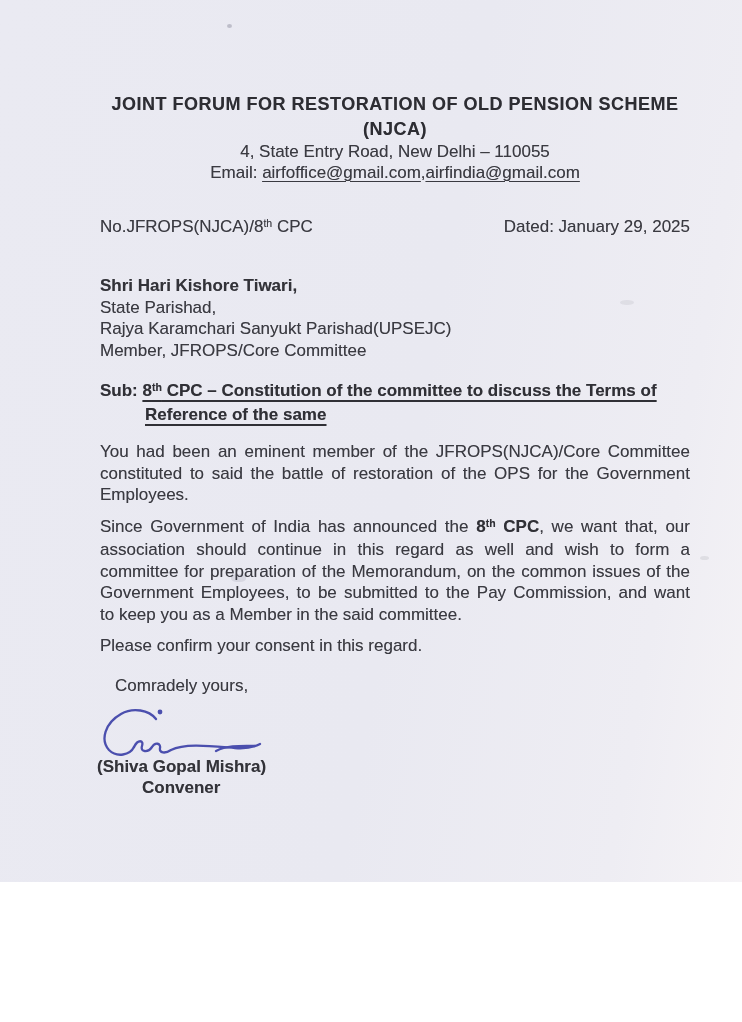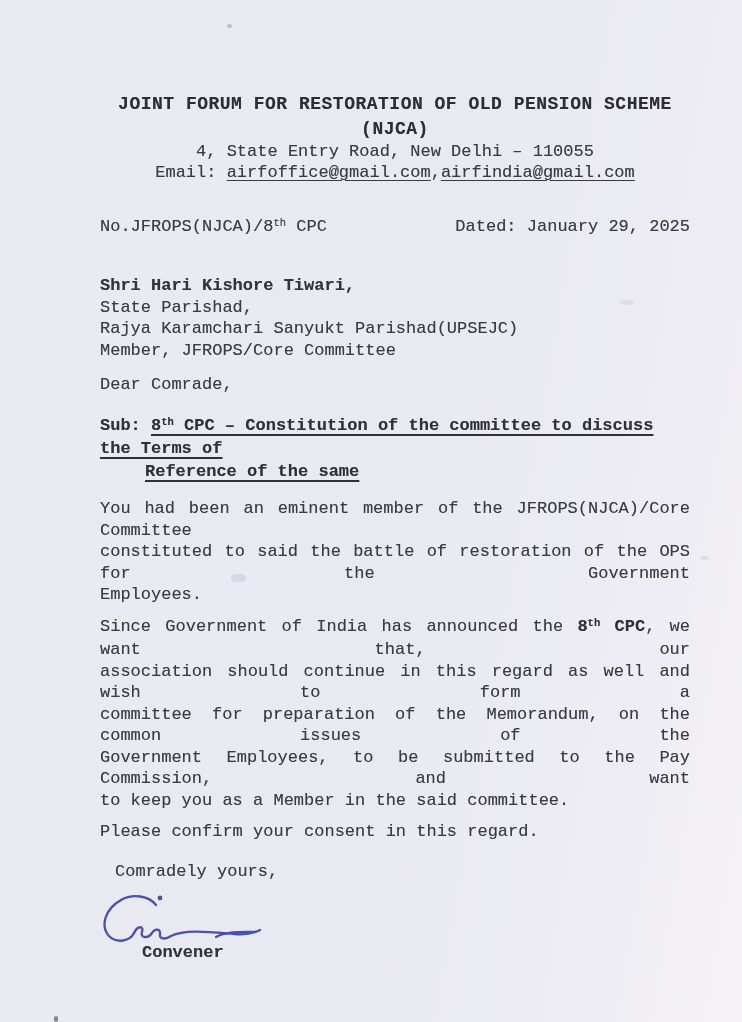--- a/index.html
+++ b/index.html
@@ -1,20 +1,20 @@
 <!DOCTYPE html>
 <html><head>
 <meta charset="utf-8">
 <style>
   html,body{margin:0;padding:0;}
   .page{
     position:relative;
-    width:742px;height:1022px;
+    width:742px;height:882px;
     background:linear-gradient(100deg,#eaeaf2 0%,#e9e9f1 55%,#eeedf3 85%,#f5f3f6 100%);
-    font-family:Liberation Mono, monospace;
+    font-family:Liberation Sans, sans-serif;
     color:#3a3a41;
     overflow:hidden;
     text-shadow:0 0 .5px rgba(58,58,65,.45);
   }
   .content{margin-left:100px;width:590px;}
   .hdr{text-align:center;}
   .org-name{
     padding-top:91px;
     font-size:18px;font-weight:700;letter-spacing:.5px;
     color:#2d2d33;white-space:nowrap;line-height:26px;
@@ -76,21 +76,20 @@
       <div>Dated: January 29, 2025</div>
     </div>
 
     <div class="recipient">
       <div class="bold">Shri Hari Kishore Tiwari,</div>
       <div>State Parishad,</div>
       <div>Rajya Karamchari Sanyukt Parishad(UPSEJC)</div>
       <div>Member, JFROPS/Core Committee</div>
     </div>
 
-    <div class="salutation">Dear Comrade,</div>
 
     <div class="subject">
       <div><span>Sub: </span><span class="u"><span>8</span><span class="sup">th</span><span> CPC – Constitution of the committee to discuss the Terms of</span></span></div>
       <div class="l2"><span class="u">Reference of the same</span></div>
     </div>
 
     <div class="para first">
       <div class="jline">You had been an eminent member of the JFROPS(NJCA)/Core Committee</div>
       <div class="jline">constituted to said the battle of restoration of the OPS for the Government</div>
       <div>Employees.</div>
@@ -112,16 +111,17 @@
       <svg width="190" height="50" viewBox="0 0 190 50">
         <g fill="none" stroke="#4b4fae" stroke-width="2.3" stroke-linecap="round" stroke-linejoin="round">
           <path d="M62 13 C 55 4 39 1 27 8 C 11 17 6 34 15 44 C 23 52 36 49 40 41"></path>
           <path d="M40 41 C 44 33 50 34 48 40 C 46 46 54 47 58 41 C 61 36 67 37 66 42 C 65 47 71 48 77 44 C 91 37 116 40 141 42 C 153 43 160 41 166 38"></path>
           <path d="M122 45 C 134 39 148 40 161 40"></path>
           <circle cx="66" cy="6" r="2.4" fill="#4b4fae" stroke="none"></circle>
         </g>
       </svg>
     </div>
 
+    <div class="sig-name">(Shiva Gopal Mishra)</div>
     <div class="sig-title">Convener</div>
 
   </div>
 </div>
 
 </body></html>

